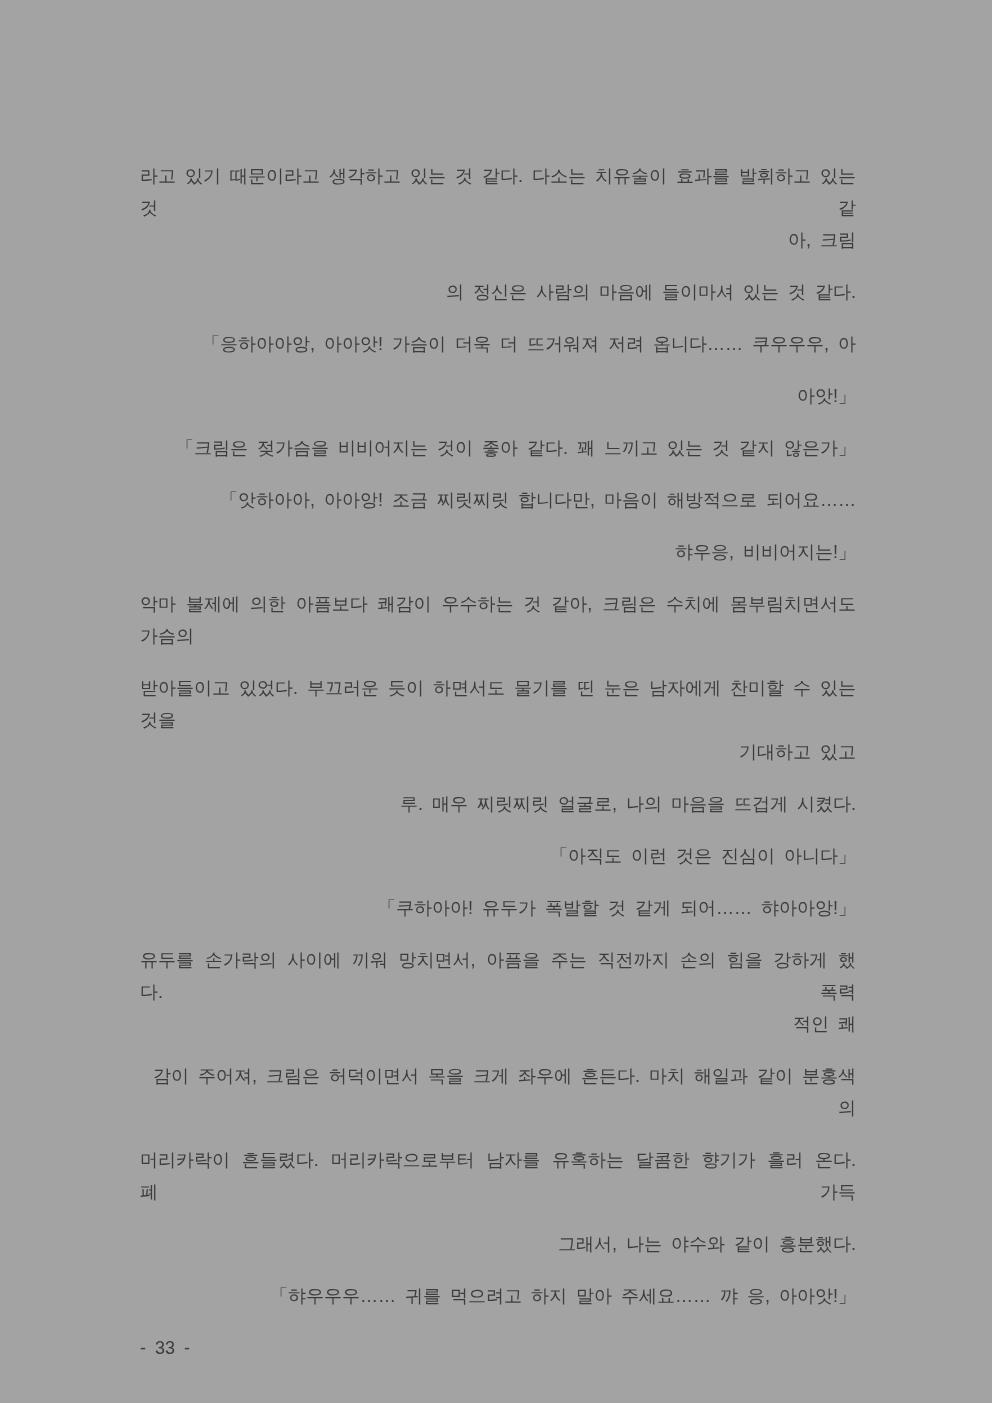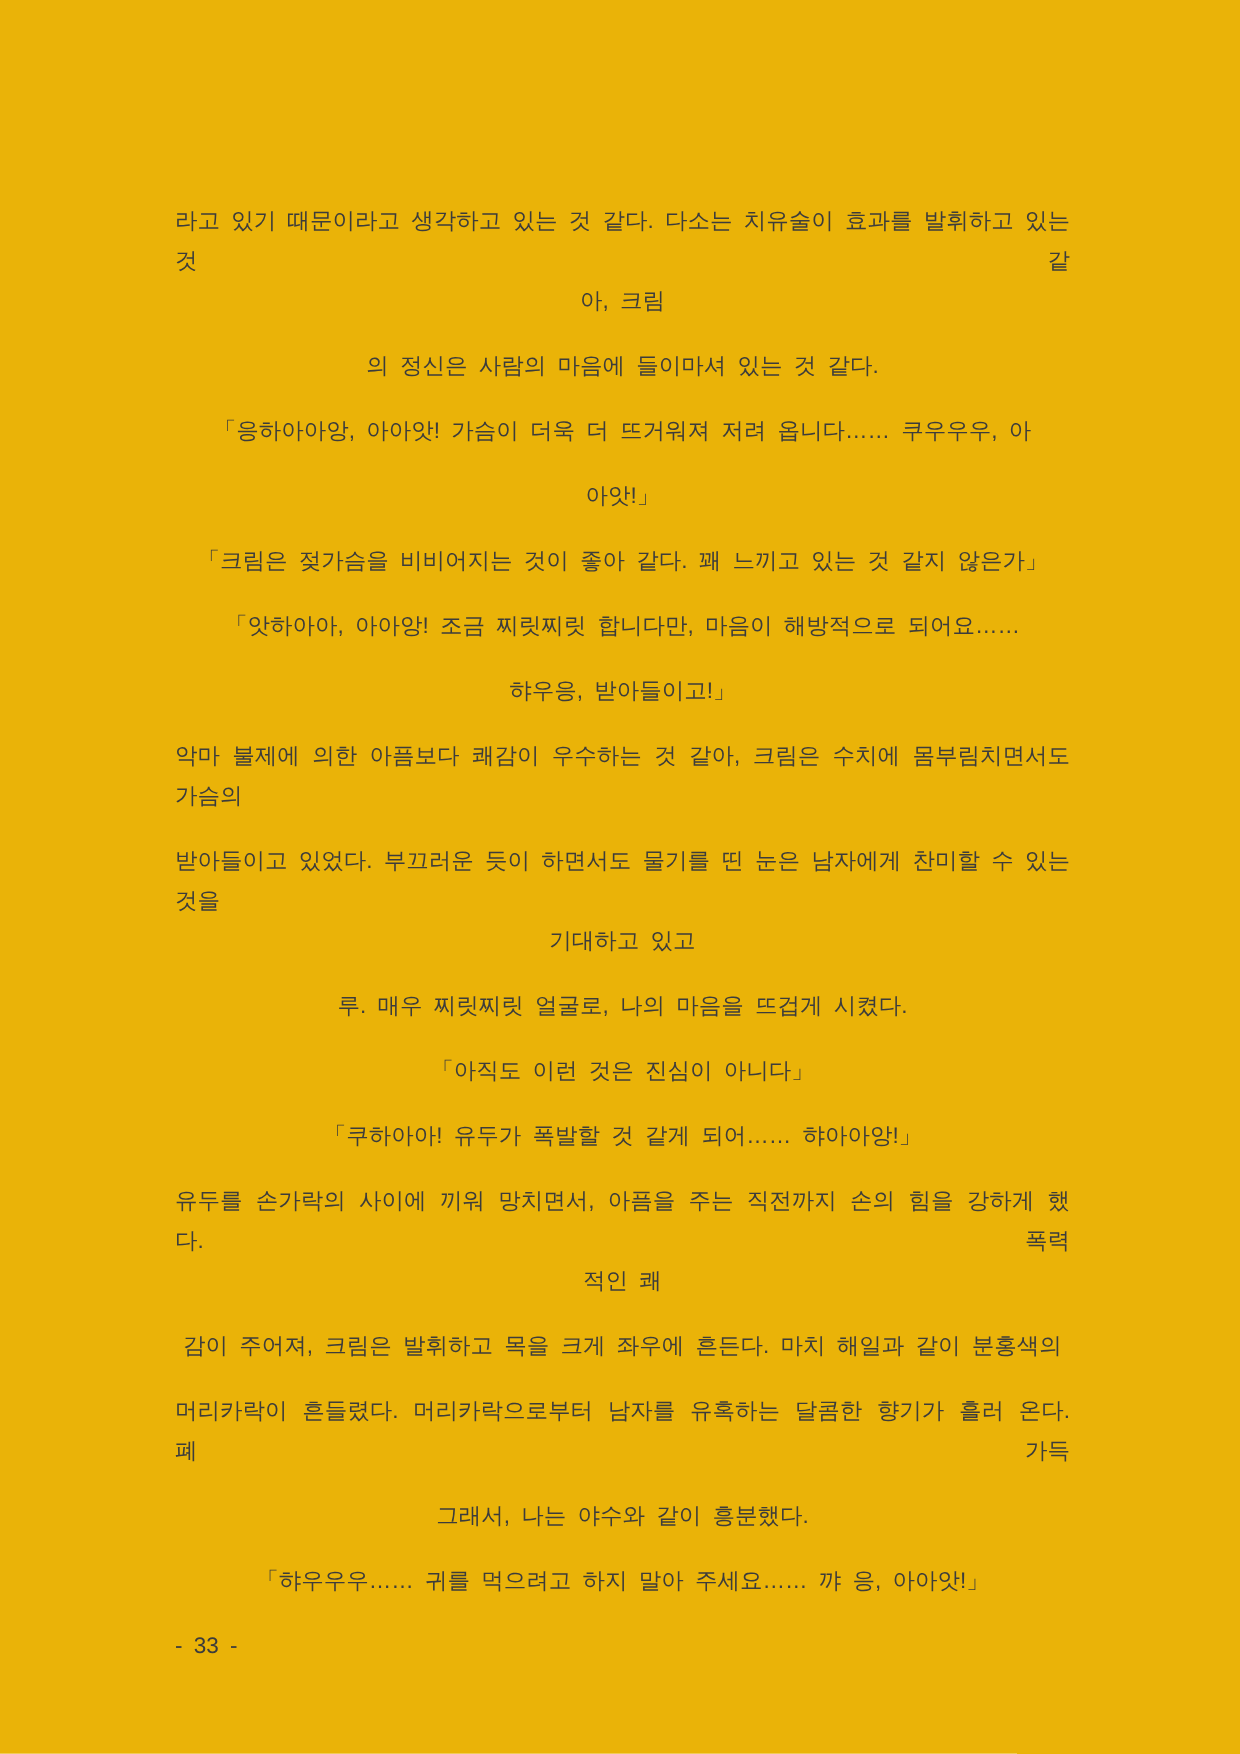--- a/index.html
+++ b/index.html
@@ -24,35 +24,35 @@
     width: 716px;
     font-size: 18px;
     line-height: 32px;
     color: #3c3c3c;
     word-spacing: 4px;
   }
   .paragraph {
     margin: 0 0 20px 0;
   }
   .line {
-    text-align: center;
+    text-align: right;
     white-space: normal;
   }
   .line.justified {
     text-align: justify;
     text-align-last: justify;
   }
   .page-number {
     margin-top: 0;
   }
 </style>
 </head>
 <body>
 
-<div class="page" style="background: #eab308;">
+<div class="page" style="background: #a3a3a3;">
   <div class="text-block" style="color: rgb(60, 60, 60);">
     <div id="paragraphs">
         <div class="paragraph">
           <div class="line justified">라고 있기 때문이라고 생각하고 있는 것 같다. 다소는 치유술이 효과를 발휘하고 있는 것 같</div>
           <div class="line">아, 크림</div>
         </div>
         <div class="paragraph">
           <div class="line">의 정신은 사람의 마음에 들이마셔 있는 것 같다.</div>
         </div>
         <div class="paragraph">
@@ -61,21 +61,21 @@
         <div class="paragraph">
           <div class="line">아앗!」</div>
         </div>
         <div class="paragraph">
           <div class="line">「크림은 젖가슴을 비비어지는 것이 좋아 같다. 꽤 느끼고 있는 것 같지 않은가」</div>
         </div>
         <div class="paragraph">
           <div class="line">「앗하아아, 아아앙! 조금 찌릿찌릿 합니다만, 마음이 해방적으로 되어요……</div>
         </div>
         <div class="paragraph">
-          <div class="line">햐우응, 받아들이고!」</div>
+          <div class="line">햐우응, 비비어지는!」</div>
         </div>
         <div class="paragraph">
           <div class="line justified">악마 불제에 의한 아픔보다 쾌감이 우수하는 것 같아, 크림은 수치에 몸부림치면서도 가슴의</div>
         </div>
         <div class="paragraph">
           <div class="line justified">받아들이고 있었다. 부끄러운 듯이 하면서도 물기를 띤 눈은 남자에게 찬미할 수 있는 것을</div>
           <div class="line">기대하고 있고</div>
         </div>
         <div class="paragraph">
           <div class="line">루. 매우 찌릿찌릿 얼굴로, 나의 마음을 뜨겁게 시켰다.</div>
@@ -84,21 +84,21 @@
           <div class="line">「아직도 이런 것은 진심이 아니다」</div>
         </div>
         <div class="paragraph">
           <div class="line">「쿠하아아! 유두가 폭발할 것 같게 되어…… 햐아아앙!」</div>
         </div>
         <div class="paragraph">
           <div class="line justified">유두를 손가락의 사이에 끼워 망치면서, 아픔을 주는 직전까지 손의 힘을 강하게 했다. 폭력</div>
           <div class="line">적인 쾌</div>
         </div>
         <div class="paragraph">
-          <div class="line">감이 주어져, 크림은 발휘하고 목을 크게 좌우에 흔든다. 마치 해일과 같이 분홍색의</div>
+          <div class="line">감이 주어져, 크림은 허덕이면서 목을 크게 좌우에 흔든다. 마치 해일과 같이 분홍색의</div>
         </div>
         <div class="paragraph">
           <div class="line justified">머리카락이 흔들렸다. 머리카락으로부터 남자를 유혹하는 달콤한 향기가 흘러 온다. 폐 가득</div>
         </div>
         <div class="paragraph">
           <div class="line">그래서, 나는 야수와 같이 흥분했다.</div>
         </div>
         <div class="paragraph">
           <div class="line">「햐우우우…… 귀를 먹으려고 하지 말아 주세요…… 꺄 응, 아아앗!」</div>
         </div>

